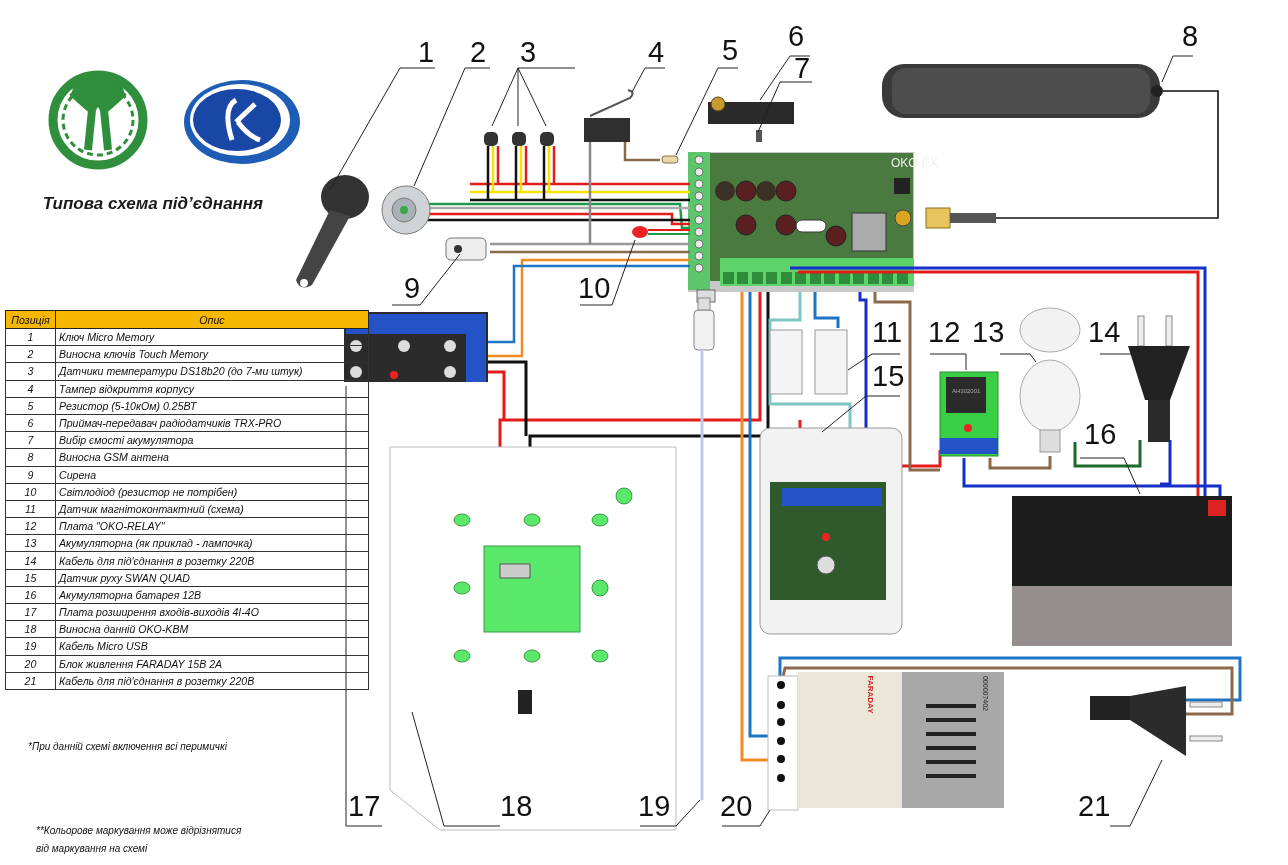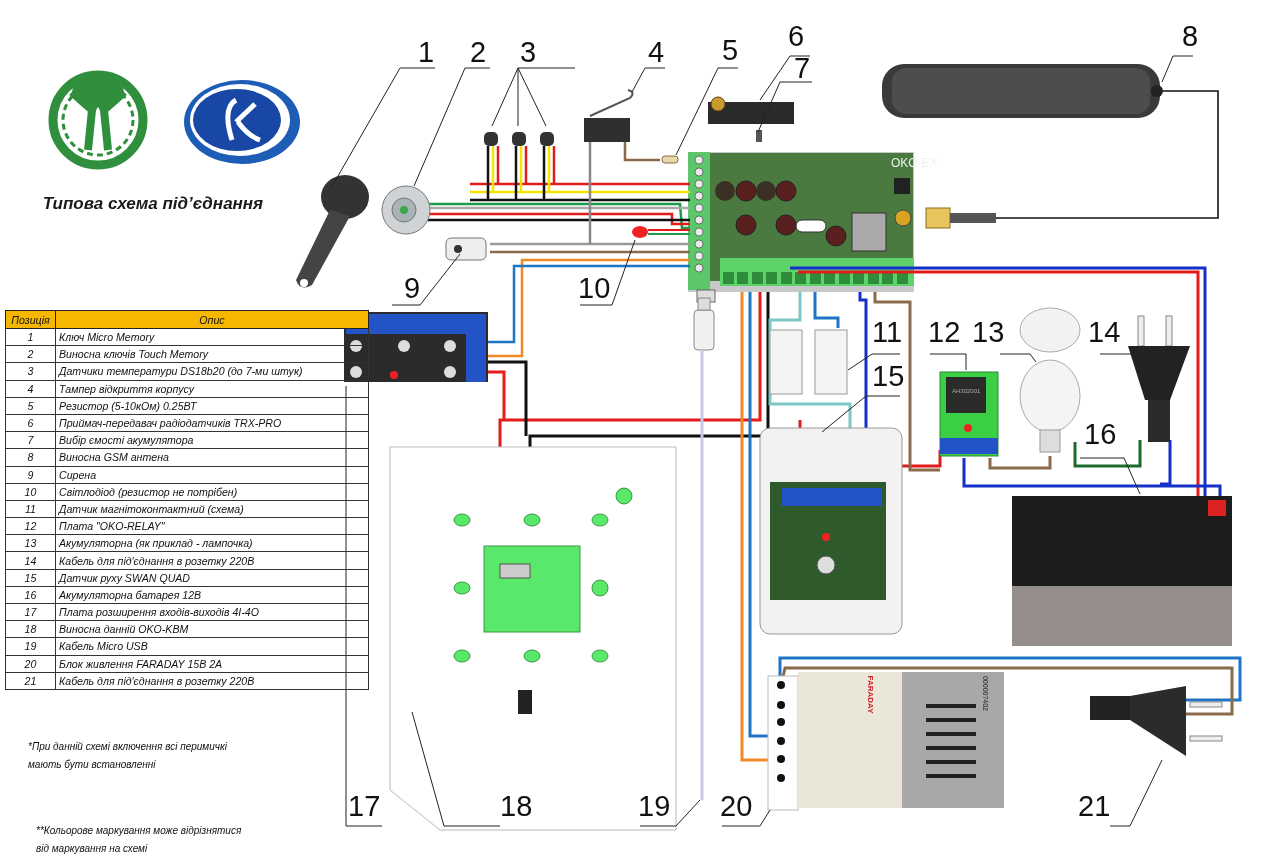--- a/index.html
+++ b/index.html
@@ -442,18 +442,17 @@
       </tr>
       <tr>
         <td class="pos">21</td>
         <td>Кабель для під'єднання в розетку 220В</td>
       </tr>
     </tbody>
 </table>
 
 <div class="note" style="top:738px;">
   <div>*При данній схемі включення всі перимичкі</div>
-  <div>мають бути встановленні</div>
 </div>
 <div class="note" style="top:822px;margin-left:8px;">
   <div>**Кольорове маркування може відрізнятися</div>
   <div>від маркування на схемі</div>
 </div>
 
 </body></html>

